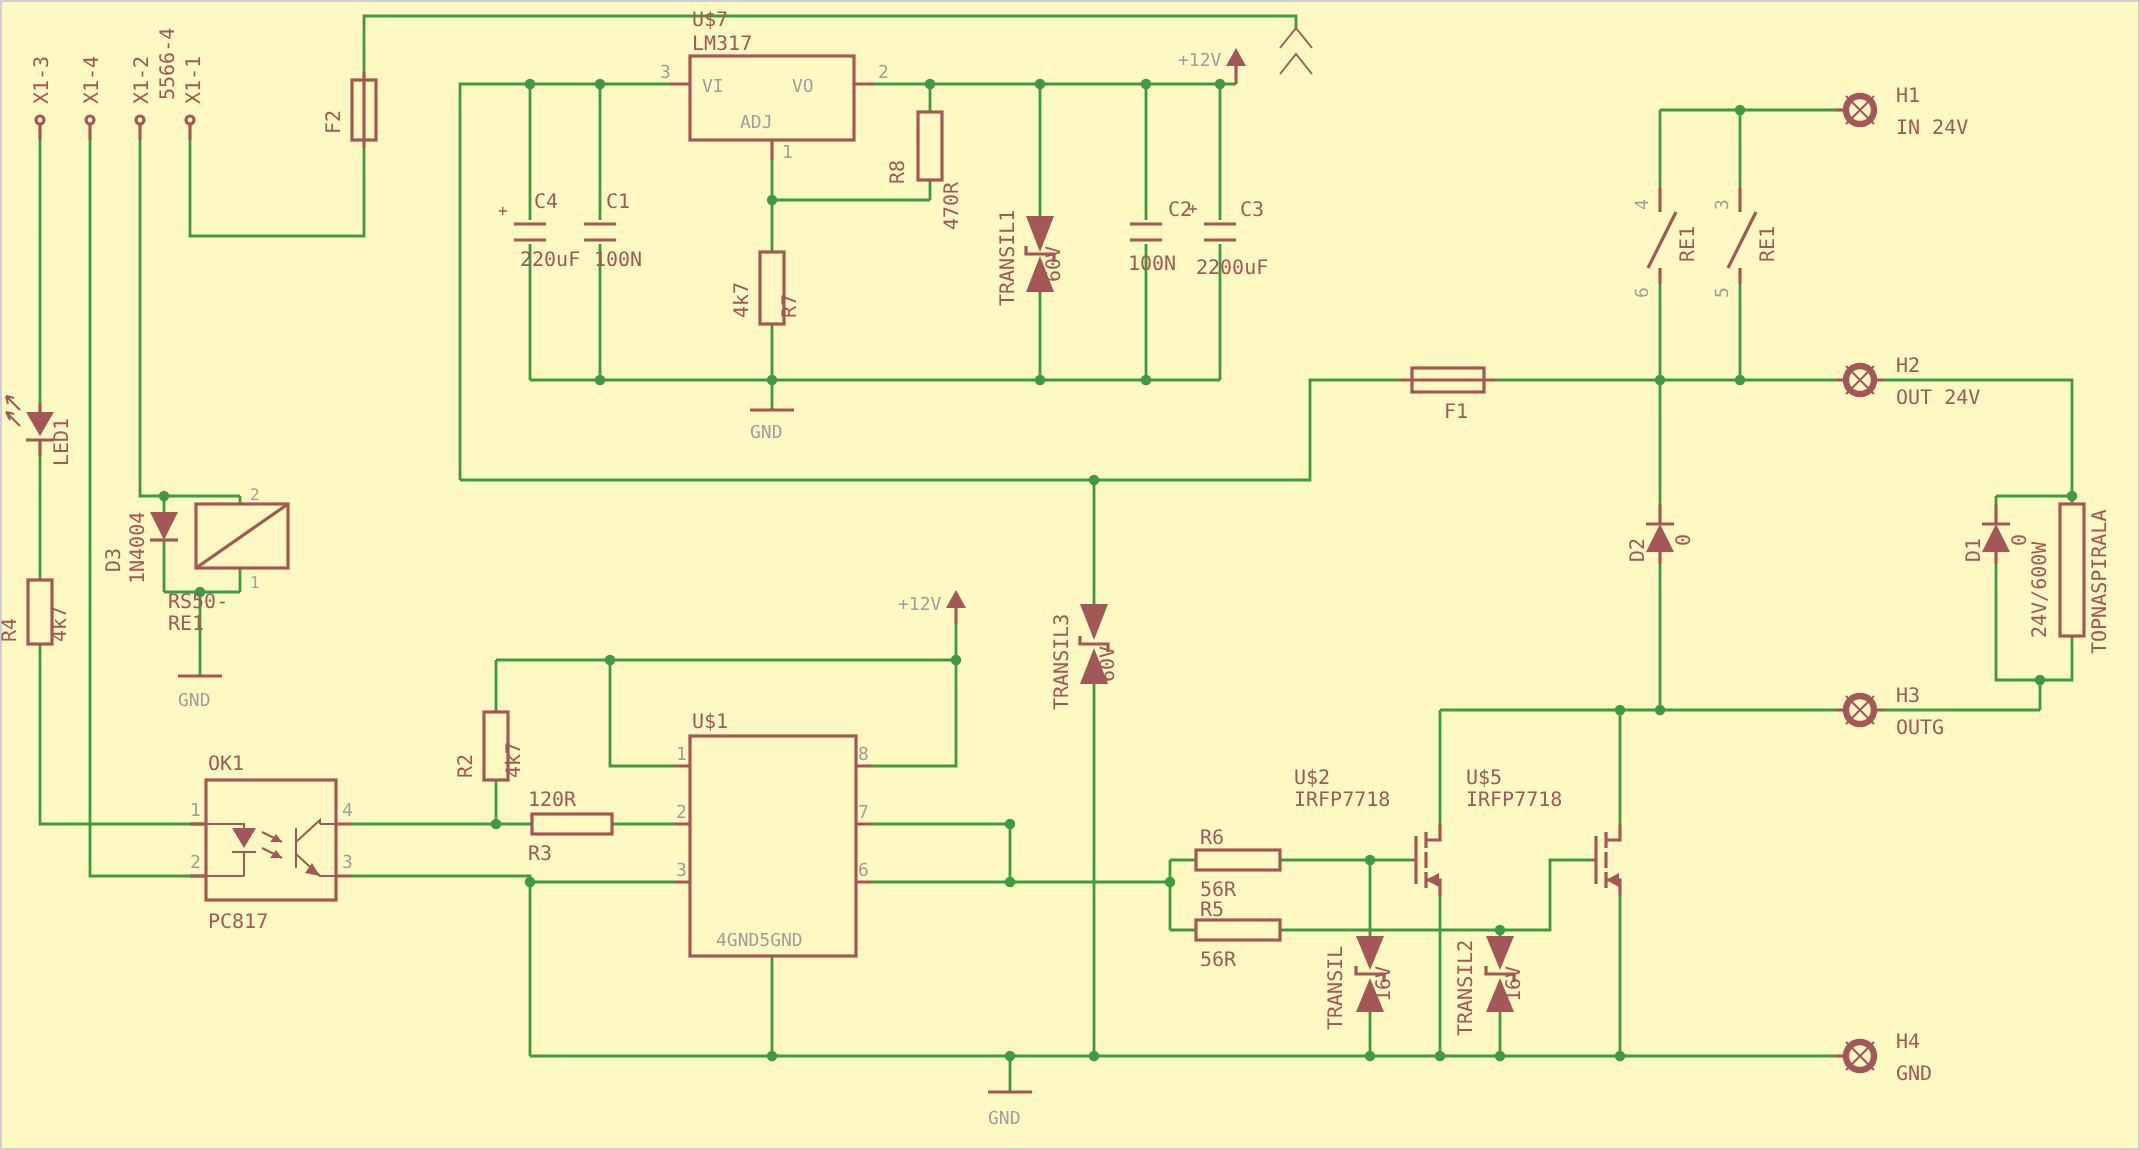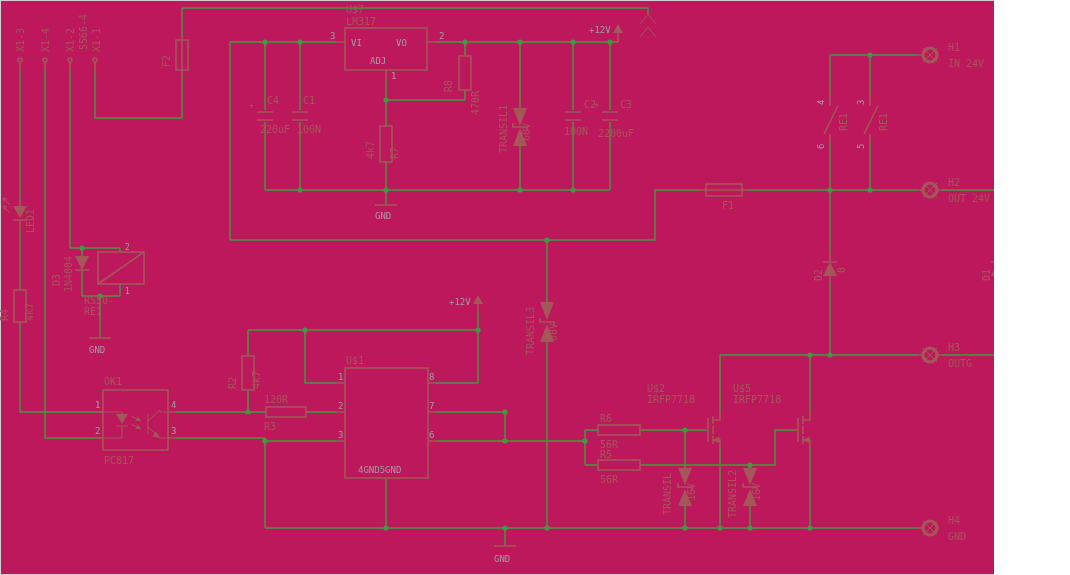--- a/index.html
+++ b/index.html
@@ -1,16 +1,16 @@
 <!DOCTYPE html>
 <html><head>
 <meta charset="utf-8">
 <style>
   html,body{margin:0;padding:0;background:#fff}
-  .sheet{position:relative;width:994px;height:575px;background:#be185d;overflow:hidden}
+  .sheet{position:relative;width:1070px;height:575px;background:#fef9c3;overflow:hidden}
   svg{display:block}
   .wire{stroke:#3f9b3f;stroke-width:1.4;fill:none}
   .dot{stroke:#3f9b3f;stroke-width:5.2;fill:none;stroke-linecap:round}
   .sym{stroke:#a35757;stroke-width:1.6;fill:none}
   .symthin{stroke:#a35757;stroke-width:1;fill:none}
   .symfill{fill:#a35757;stroke:none}
   .padring{stroke:#a35757;stroke-width:3.2;fill:none}
   .frame{stroke:#cfcfcf;stroke-width:1;fill:none}
   text{font-family:"DejaVu Sans Mono","Liberation Mono",monospace;font-size:10px}
   .tpart{fill:#a35757}

